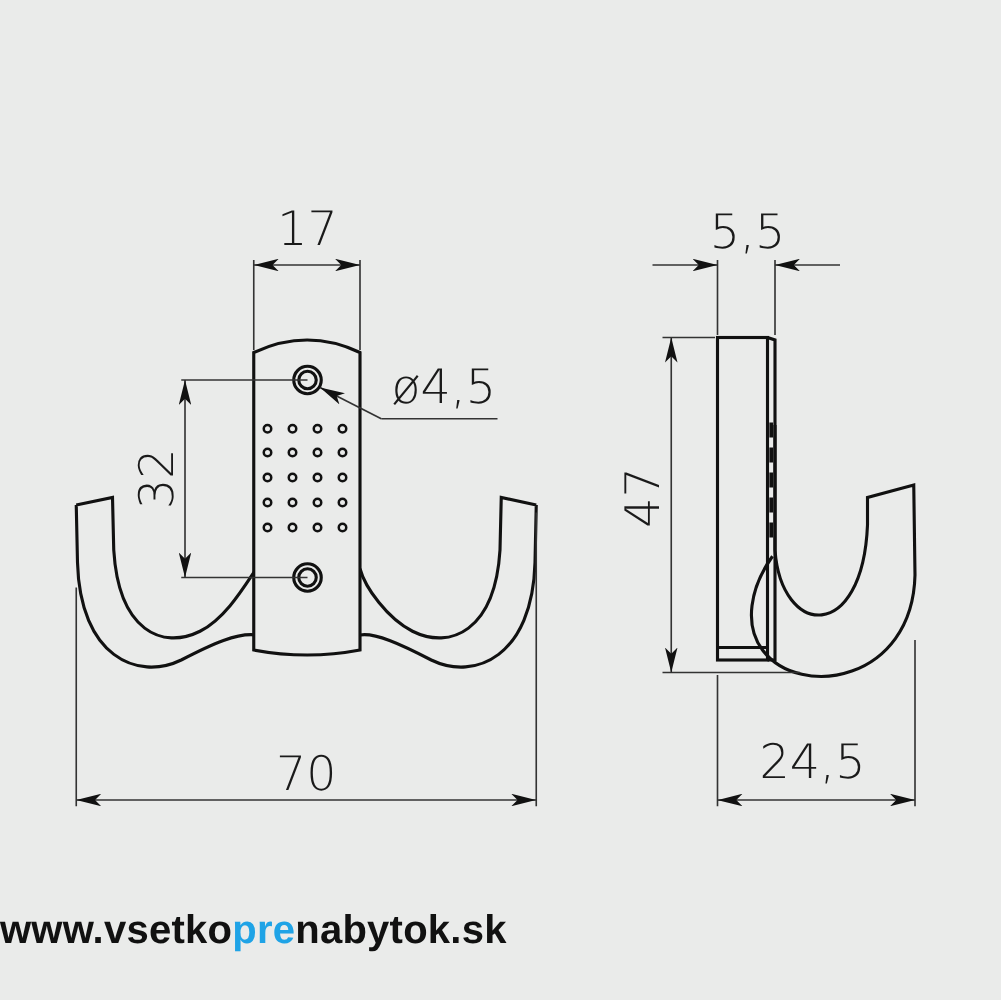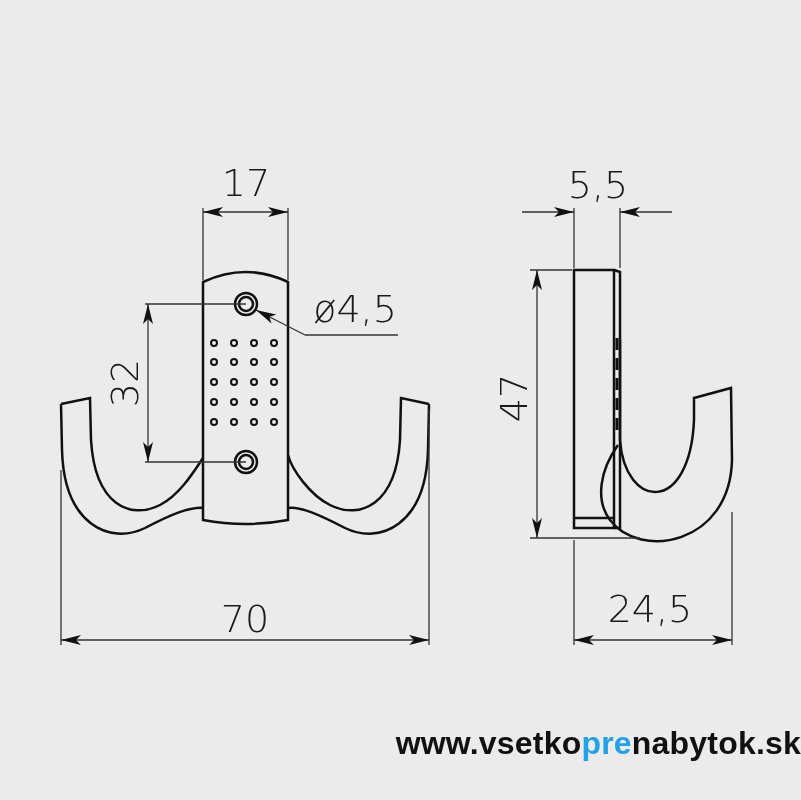--- a/index.html
+++ b/index.html
@@ -1,19 +1,19 @@
 <!DOCTYPE html>
 <html><head>
 <meta charset="utf-8">
 <style>
   html, body { margin: 0; padding: 0; }
   body { width: 801px; height: 800px; background: #eaebea; position: relative; overflow: hidden; font-family: "DejaVu Sans", sans-serif; }
   svg.drawing { position: absolute; left: 0; top: 0; }
   .dim-text { font-family: "DejaVu Sans", sans-serif; font-size: 38px; fill: #1a1a1a; font-weight: 300; }
-  .footer { position: absolute; left: 0; width: 801px; top: 725px; text-align: right; font-family: "Liberation Sans", sans-serif; font-weight: bold; font-size: 32px; color: #111; letter-spacing: 0.2px; }
+  .footer { position: absolute; left: 0; width: 801px; top: 725px; text-align: left; font-family: "Liberation Sans", sans-serif; font-weight: bold; font-size: 32px; color: #111; letter-spacing: 0.2px; }
   .footer .accent { color: #1fa3e6; }
 </style>
 </head>
 <body>
 
 <svg class="drawing" width="801" height="800" viewBox="0 0 801 800" xmlns="http://www.w3.org/2000/svg">
   <defs>
     <marker id="arr" viewBox="0 0 20 10" refX="20" refY="5" markerWidth="20" markerHeight="10" orient="auto-start-reverse" markerUnits="userSpaceOnUse">
       <path d="M0,0 L20,5 L0,10 L5,5 Z" fill="#111"></path>
     </marker>

